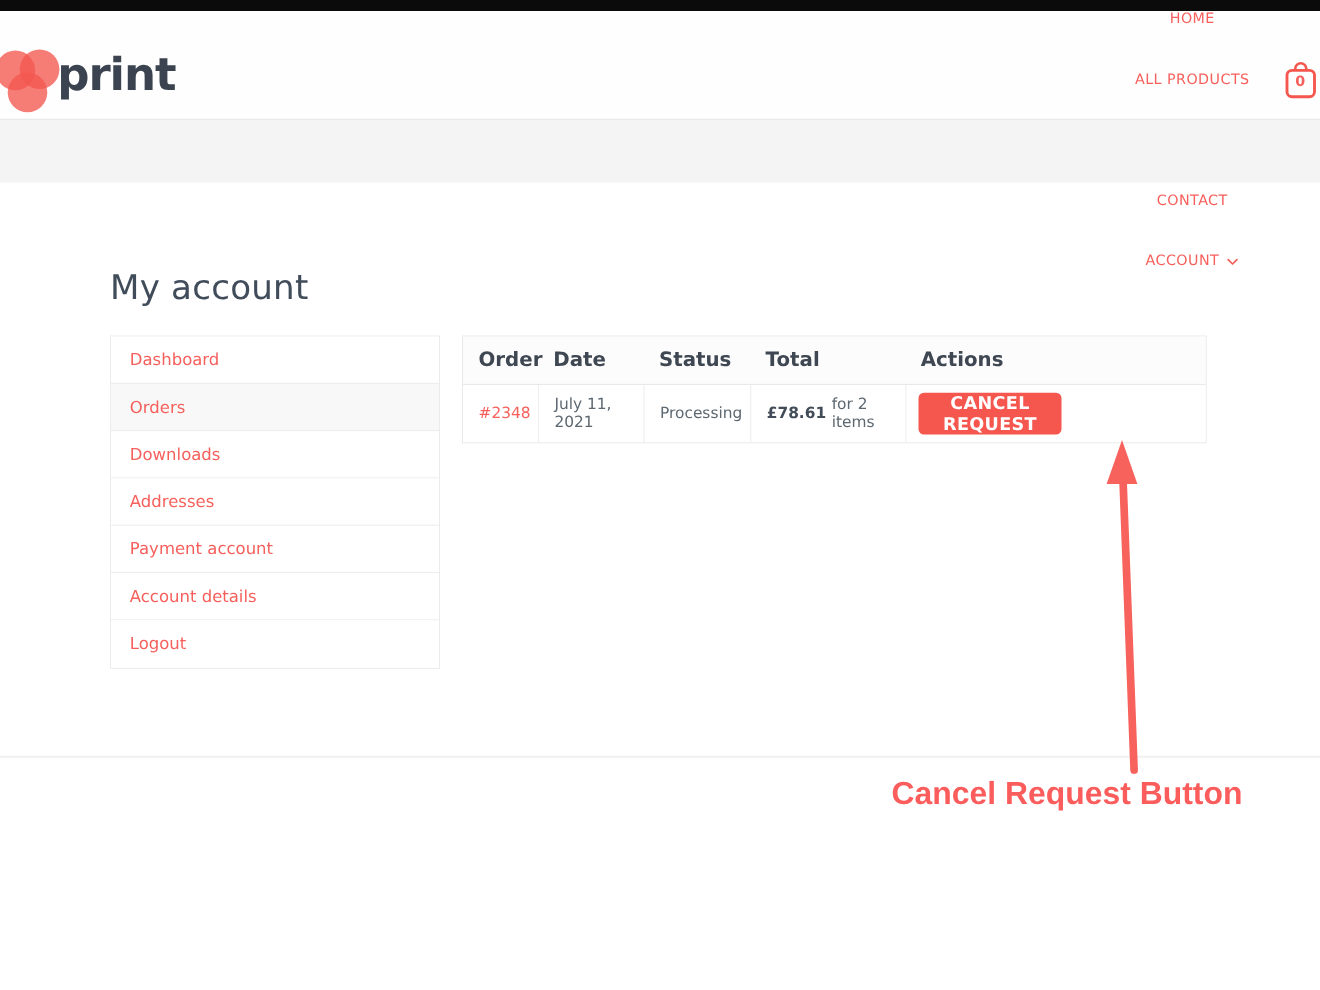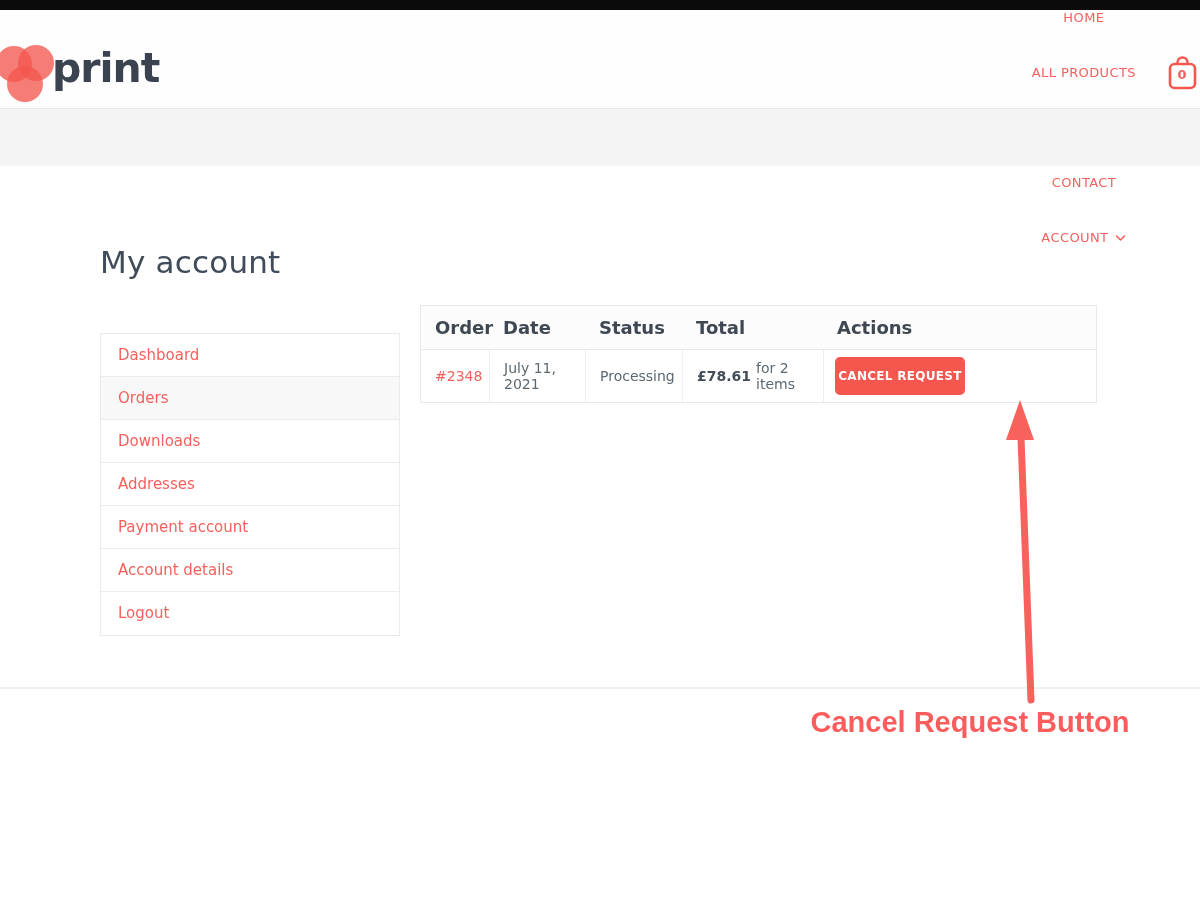--- a/index.html
+++ b/index.html
@@ -34,21 +34,21 @@
   
   .band { position:absolute; left:0; top:108px; width:1200px; height:58px; background:#f4f4f5;
           border-top:1px solid #e9e9e9; }
 
   
   .page-title { position:absolute; left:100px; top:244px; font-size:31px; font-weight:500;
                 color:#414c5a; letter-spacing:0.2px; }
 
   
   .sidebar { position:absolute; left:100px; top:305px; width:300px; border:1px solid #ebebeb;
-             background:#fff; list-style:none;margin-top:28px; }
+             background:#fff; list-style:none; }
   .side-item { height:43px; line-height:42px; padding-left:17px; font-size:15px; color:#f6605c;
                border-bottom:1px solid #ececec; cursor:pointer; background:#ffffff; }
   .side-item:last-child { border-bottom:none; }
   .side-item.active { background:#f8f8f8; }
 
   
   .orders-table { position:absolute; left:420px; top:305px; width:677px; border:1px solid #e9e9e9; }
   .thead { display:flex; height:44px; align-items:center; background:#fcfcfc;
            border-bottom:1px solid #e9e9e9; }
   .th { font-size:18px; font-weight:700; color:#3e4752; padding-left:14px; }
@@ -57,21 +57,21 @@
   .td + .td { border-left:1px solid #efefef; }
   .w-order { width:68px; } .w-date { width:96px; } .w-status { width:97px; }
   .w-total { width:141px; } .w-actions { flex:1; }
   .order-link { color:#f6605c; cursor:pointer; }
   .total-amount { font-weight:700; color:#434d59; margin-right:5px; }
   .actions-cell { gap:8px; padding-left:11px; padding-right:10px; }
   .btn { height:38px; border:none; border-radius:5px; background:#f5564e; color:#ffffff;
          font-family:"DejaVu Sans","Liberation Sans",sans-serif; font-weight:700;
          font-size:13px; letter-spacing:0.3px; cursor:pointer; }
   .btn-view { width:115px; }
-  .btn-cancel { width:130px; font-size:12px; }
+  .btn-cancel { width:130px; font-size:16px; }
 
   
   .divider { position:absolute; left:0; top:687px; width:1200px; height:2px; background:#f1f1f2; }
 
   
   .anno-arrow { position:absolute; left:985px; top:398px; width:70px; height:306px; pointer-events:none; }
   .anno-label { position:absolute; left:770px; top:706px; width:400px; text-align:center;
                 font-family:"Liberation Sans",sans-serif; font-weight:700; font-size:29px;
                 color:#fb5c5c; }
 </style>

